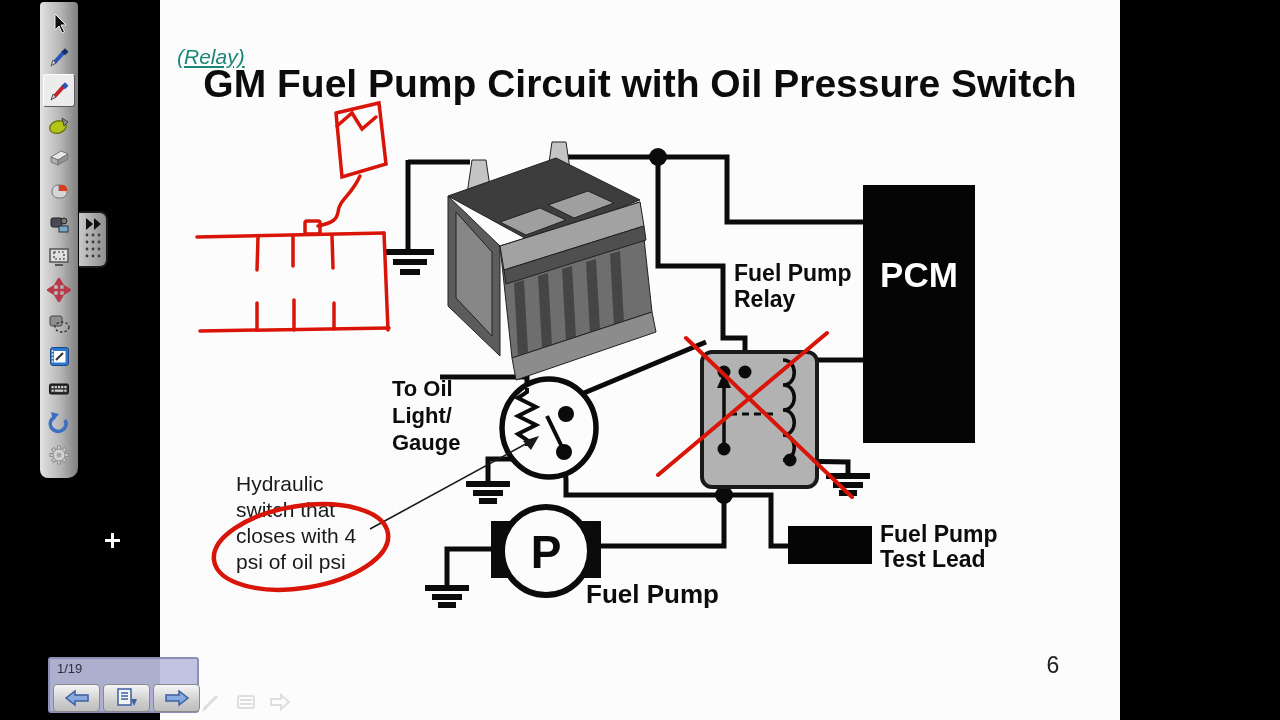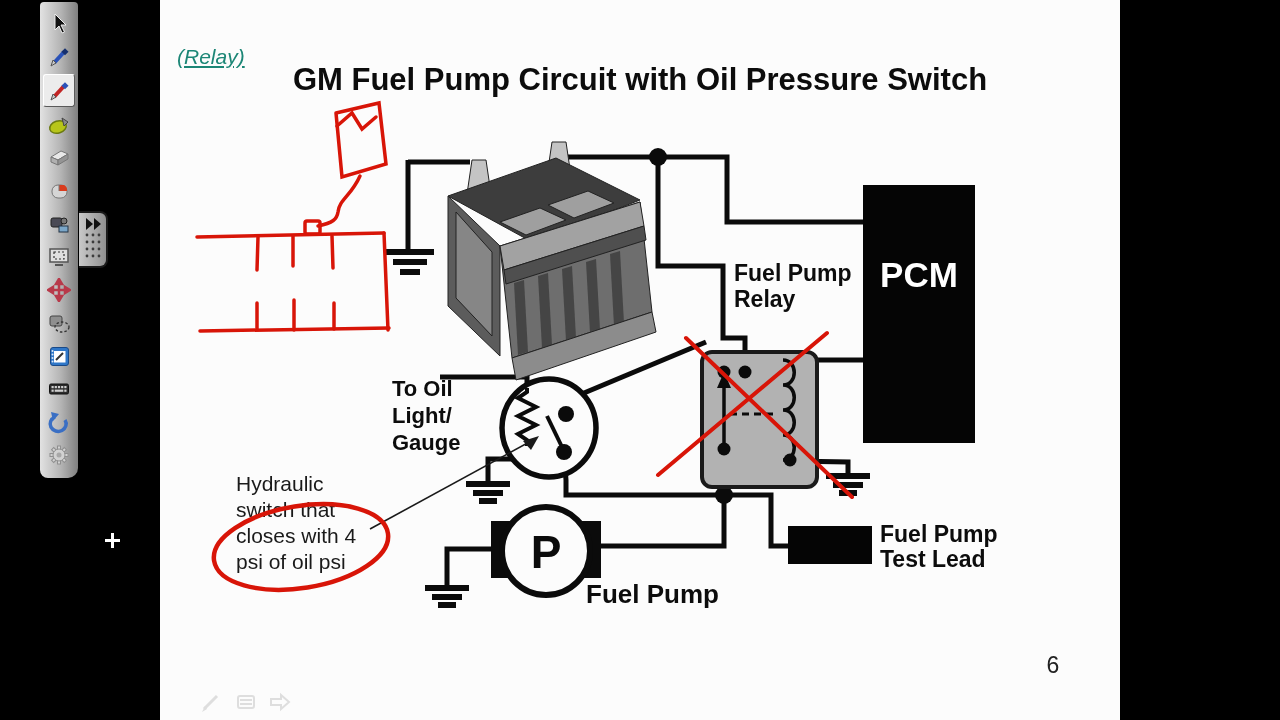--- a/index.html
+++ b/index.html
@@ -3,21 +3,21 @@
 <meta charset="utf-8">
 <style>
   html,body{margin:0;padding:0;background:#000;width:1280px;height:720px;overflow:hidden;
     font-family:"Liberation Sans",sans-serif;}
   .stage{position:absolute;left:0;top:0;width:1280px;height:720px;background:#000;}
   .slide{position:absolute;left:160px;top:0;width:960px;height:720px;background:#fcfcfc;}
   svg.circuit{position:absolute;left:0;top:0;width:1280px;height:720px;}
   .return-link{position:absolute;left:177px;top:45px;font-size:21px;font-style:italic;
     text-decoration:underline;color:#1c8676;cursor:pointer;}
   .slide-title{position:absolute;left:160px;top:62px;width:960px;text-align:center;
-    font-size:31px;font-weight:bold;color:#0c0c0c;letter-spacing:0px;}
+    font-size:39px;font-weight:bold;color:#0c0c0c;letter-spacing:0px;}
   .page-number{position:absolute;left:1038px;top:652px;width:30px;text-align:center;
     font-size:23px;color:#222;}
   
   .toolbar{position:absolute;left:40px;top:2px;width:38px;height:476px;
     background:linear-gradient(90deg,#e2e2e2 0%,#b4b4b4 55%,#7f7f7f 100%);
     border-radius:4px 4px 10px 8px;box-shadow:2px 2px 4px rgba(0,0,0,.6);
     display:flex;flex-direction:column;align-items:center;padding-top:6px;box-sizing:border-box;}
   .tool{width:30px;height:31px;display:flex;align-items:center;justify-content:center;
     margin-bottom:2px;border-radius:3px;}
   .tool.selected{background:#ececec;border:1px solid;border-color:#ffffff #5a5a5a #5a5a5a #ffffff;}
@@ -322,20 +322,44 @@
         <circle cx="4" cy="18" r="1.4"></circle>
           <circle cx="10" cy="18" r="1.4"></circle>
           <circle cx="16" cy="18" r="1.4"></circle>
         <circle cx="4" cy="25" r="1.4"></circle>
           <circle cx="10" cy="25" r="1.4"></circle>
           <circle cx="16" cy="25" r="1.4"></circle>
         </g>
       </svg>
   </div>
 
+  <div class="nav-widget">
+    <div class="nav-count">1/19</div>
+    <div class="nav-buttons">
+      <div class="nav-btn">
+        <svg width="26" height="18">
+          <polygon points="2,9 11,2 11,6 24,6 24,12 11,12 11,16" fill="#88a8e0" stroke="#3b5fa0" stroke-width="1.5"></polygon>
+          </svg>
+      </div>
+      <div class="nav-btn">
+        <svg width="26" height="22">
+          <rect x="4" y="2" width="13" height="16" fill="#f4f4f4" stroke="#3b5fa0" stroke-width="1.5"></rect>
+          <line x1="7" y1="6" x2="14" y2="6" stroke="#3b5fa0" stroke-width="1.5"></line>
+          <line x1="7" y1="9" x2="14" y2="9" stroke="#3b5fa0" stroke-width="1.5"></line>
+          <line x1="7" y1="12" x2="14" y2="12" stroke="#3b5fa0" stroke-width="1.5"></line>
+          <polygon points="17,12 23,12 20,19" fill="#3b5fa0"></polygon>
+          </svg>
+      </div>
+      <div class="nav-btn">
+        <svg width="26" height="18">
+          <polygon points="24,9 15,2 15,6 2,6 2,12 15,12 15,16" fill="#88a8e0" stroke="#3b5fa0" stroke-width="1.5"></polygon>
+          </svg>
+      </div>
+    </div>
+  </div>
 
   <div class="ghost-icons">
     <svg width="24" height="24">
       <line x1="4" y1="19" x2="17" y2="6" stroke="#9a9a9a" stroke-width="3"></line>
       <polygon points="2,22 7,19 5,16" fill="#9a9a9a"></polygon>
       </svg>
     <svg width="24" height="24">
       <rect x="4" y="6" width="16" height="12" rx="2" fill="none" stroke="#9a9a9a" stroke-width="2"></rect>
       <line x1="6" y1="10" x2="18" y2="10" stroke="#9a9a9a" stroke-width="2"></line>
       <line x1="6" y1="14" x2="18" y2="14" stroke="#9a9a9a" stroke-width="2"></line>

